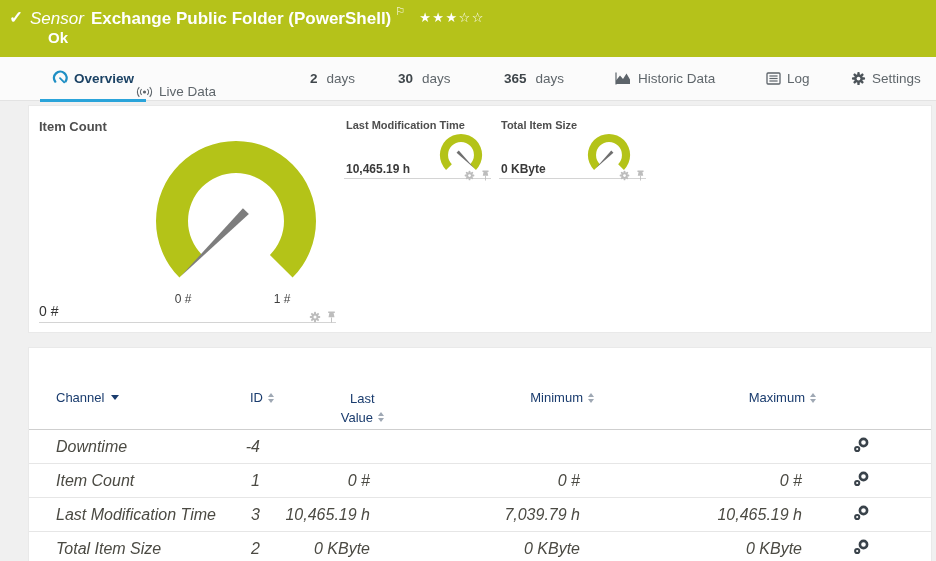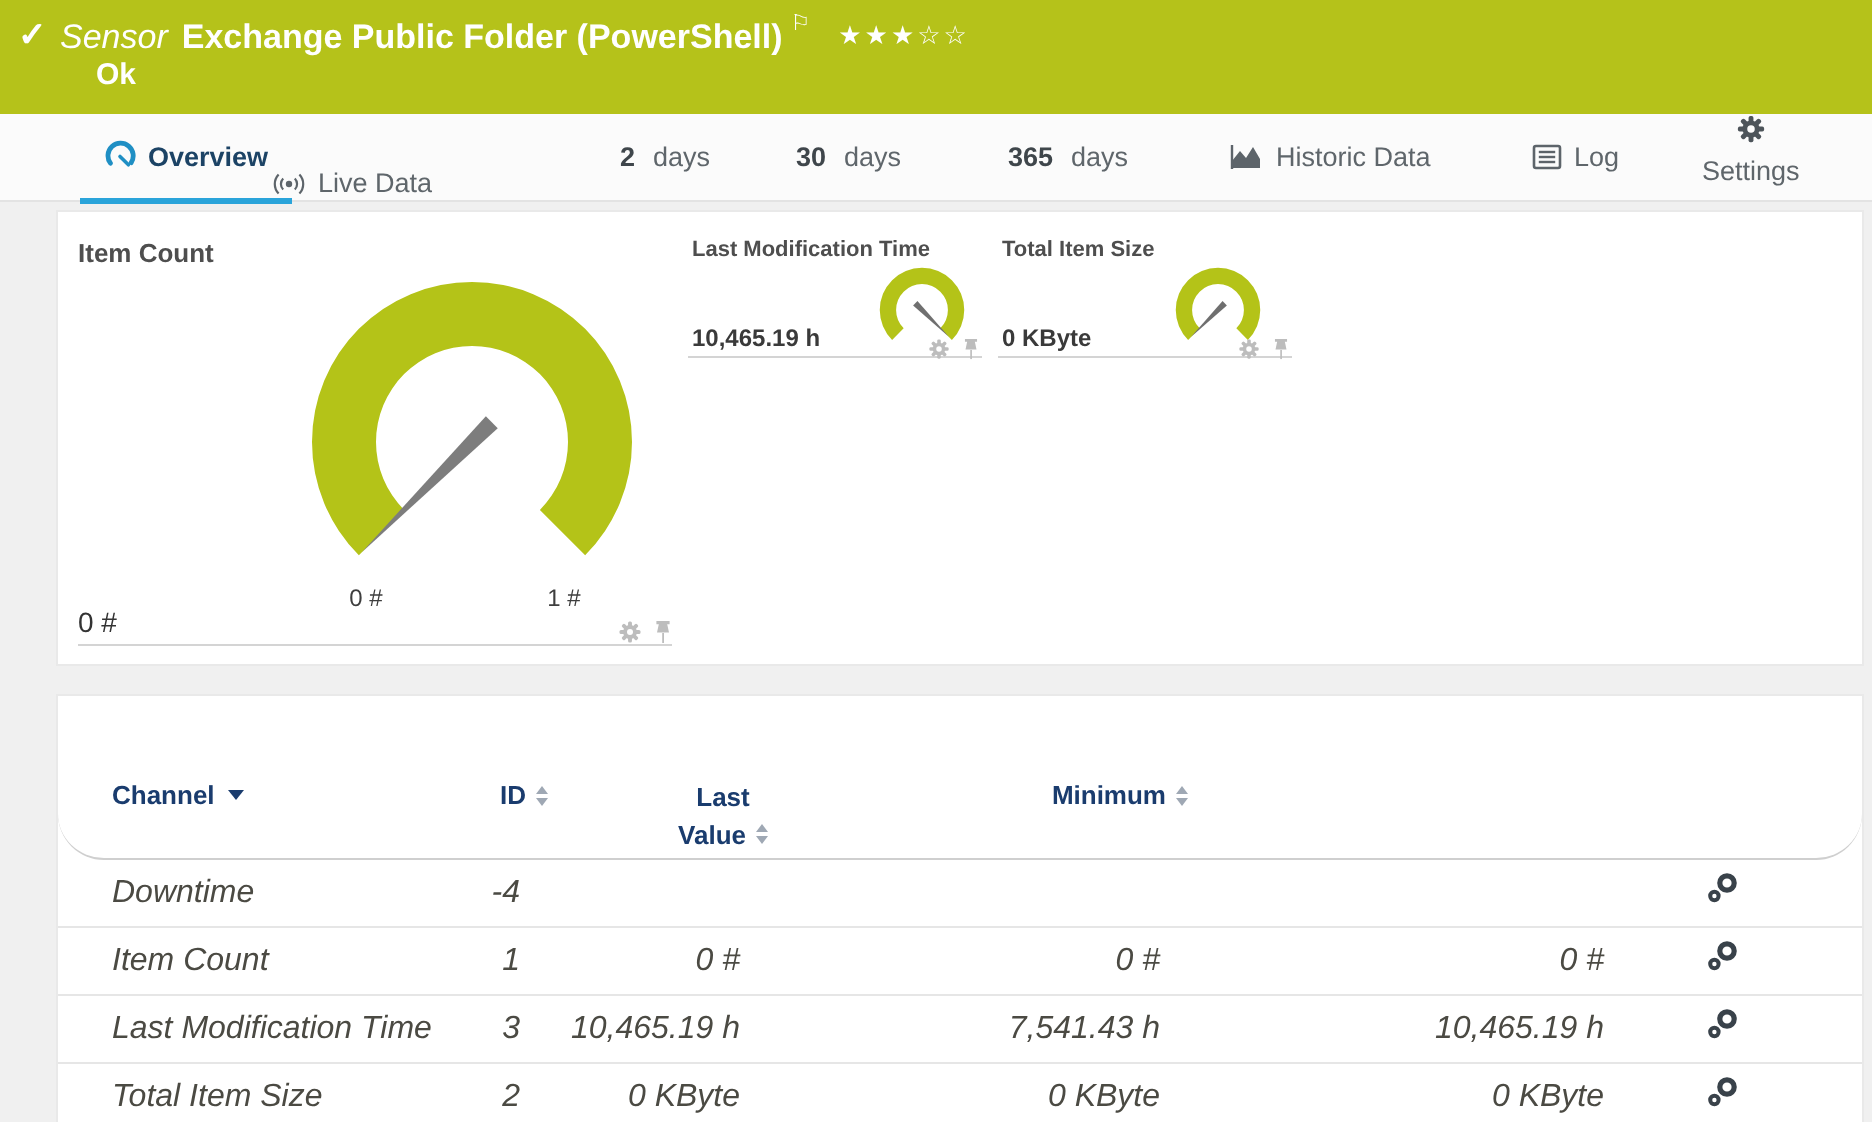--- a/index.html
+++ b/index.html
@@ -33,21 +33,21 @@
   .tab .num{font-weight:bold;color:#3f464b;margin-right:3px;}
   .tab.active{color:#1c4365;font-weight:bold;border-bottom:3px solid #2aa4da;padding:0 12px;}
   .tab svg{display:block;}
   #tab-overview{left:40px;}
   #tab-livedata{left:136px;align-items:flex-end;}
   #tab-2days{left:310px;}
   #tab-30days{left:382px;margin-left:16px;}
   #tab-365days{left:504px;}
   #tab-historic{left:614px;align-items:center;}
   #tab-log{left:766px;}
-  #tab-settings{left:851px;flex-direction:column;}
+  #tab-settings{left:851px;}
   
   .panel{position:absolute;left:28px;width:904px;background:#fff;border:1px solid #e9e9e9;box-sizing:border-box;}
   #gauge-panel{top:105px;height:228px;}
   #table-panel{top:347px;height:216px;}
   
   .g-title{position:absolute;font-weight:bold;color:#4e4e4e;}
   #g-main-title{left:10px;top:13px;font-size:13px;}
   #g-main-svg{position:absolute;left:117px;top:25px;}
   .g-minmax{position:absolute;top:186px;width:60px;text-align:center;font-size:12px;color:#3e3e3e;}
   #g-min{left:124px;}
@@ -65,21 +65,21 @@
   .sm-value{position:absolute;top:56px;font-size:12px;font-weight:bold;color:#3a3a3a;}
   #g-sm1-value{left:317px;}
   #g-sm2-value{left:472px;}
   #g-sm1-line{left:315px;top:52px;width:147px;height:20px;}
   #g-sm2-line{left:470px;top:52px;width:147px;height:20px;}
   #g-sm1-icons{left:435px;top:61px;}
   #g-sm2-icons{left:590px;top:61px;}
   
   .tgrid{display:grid;grid-template-columns:172px 46px 110px 210px 222px 90px;padding:0 27px;align-items:center;}
   .thead{padding-top:42px;padding-bottom:0;height:39px;align-items:start;
-         border-bottom:1px solid #cfcfcf;color:#1a3c6e;font-size:13px;font-weight:bold;border-radius:23px;}
+         border-bottom:1px solid #cfcfcf;color:#1a3c6e;font-size:13px;font-weight:normal;}
   .th{display:flex;align-items:flex-start;}
   .th.r{justify-content:flex-end;}
   .sort{display:inline-flex;flex-direction:column;gap:2px;margin-left:5px;margin-top:3px;}
   .sort i{width:0;height:0;border-left:3.5px solid transparent;border-right:3.5px solid transparent;}
   .sort .up{border-bottom:4px solid #9fa8b4;}
   .sort .down{border-top:4px solid #9fa8b4;}
   .caret-down{width:0;height:0;border-left:4.5px solid transparent;border-right:4.5px solid transparent;
               border-top:5.5px solid #1a3c6e;margin-left:7px;margin-top:5px;}
   .lastcol{text-align:center;line-height:1.45;}
   .lastcol .l2{display:flex;align-items:flex-start;justify-content:center;}
@@ -271,20 +271,27 @@
           </div>
       </div>
     </div>
     <div class="th r">
       <span>Minimum</span>
       <span class="sort">
           <i class="up"></i>
           <i class="down"></i>
         </span>
     </div>
+    <div class="th r">
+      <span>Maximum</span>
+      <span class="sort">
+          <i class="up"></i>
+          <i class="down"></i>
+        </span>
+    </div>
     <div class="th"></div>
   </div>
 
   <div class="tgrid trow">
     <div class="c">Downtime</div>
     <div class="c r">-4</div>
     <div class="c r"></div>
     <div class="c r"></div>
     <div class="c r"></div>
     <div class="c ic">
@@ -304,21 +311,21 @@
         <span><svg width="17" height="16" viewBox="0 0 17 16">
       <circle cx="10.5" cy="5.5" r="3.6" fill="none" stroke="#39424a" stroke-width="2.6"></circle>
       <circle cx="4.2" cy="12" r="2.1" fill="none" stroke="#39424a" stroke-width="2"></circle>
     </svg></span>
       </div>
   </div>
   <div class="tgrid trow">
     <div class="c">Last Modification Time</div>
     <div class="c r">3</div>
     <div class="c r">10,465.19 h</div>
-    <div class="c r">7,541.43 h</div>
+    <div class="c r">7,039.79 h</div>
     <div class="c r">10,465.19 h</div>
     <div class="c ic">
         <span><svg width="17" height="16" viewBox="0 0 17 16">
       <circle cx="10.5" cy="5.5" r="3.6" fill="none" stroke="#39424a" stroke-width="2.6"></circle>
       <circle cx="4.2" cy="12" r="2.1" fill="none" stroke="#39424a" stroke-width="2"></circle>
     </svg></span>
       </div>
   </div>
   <div class="tgrid trow">
     <div class="c">Total Item Size</div>

